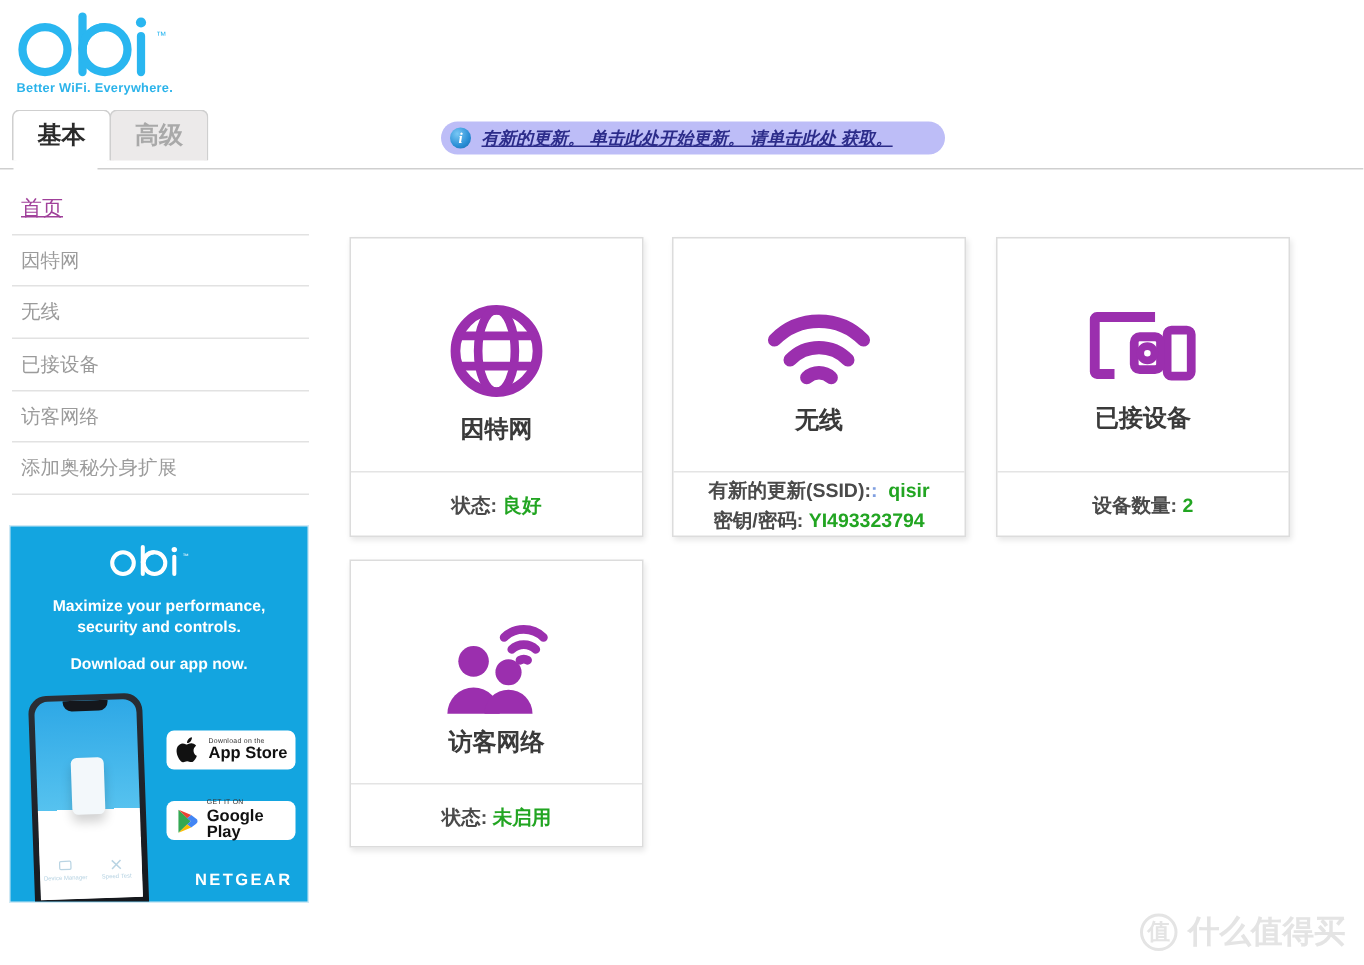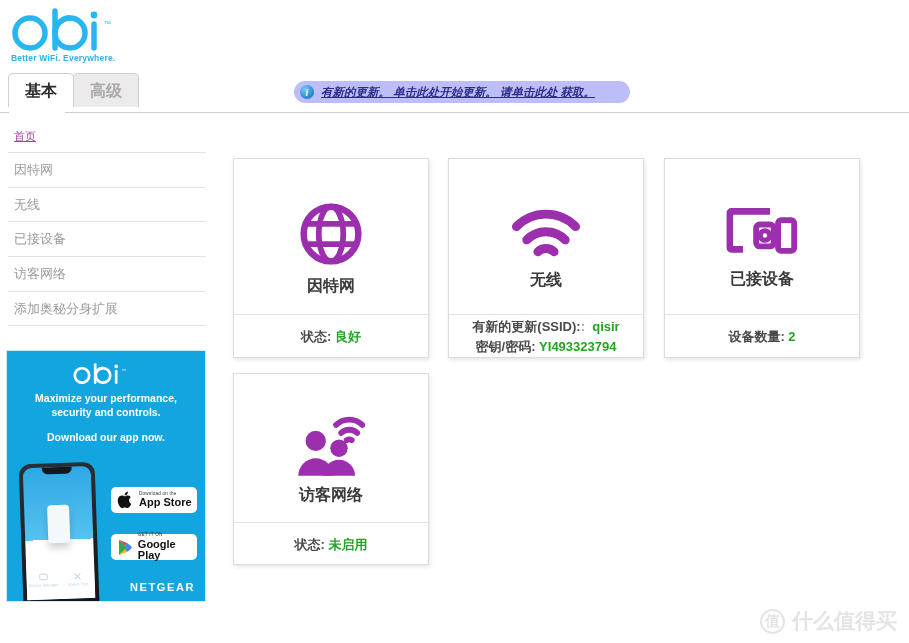--- a/index.html
+++ b/index.html
@@ -58,33 +58,33 @@
     margin-left: 7px; white-space: nowrap; text-decoration: underline;
   }
 
   
   .sidebar { position: absolute; left: 8px; top: 128px; width: 198px; }
   .side-item {
     font-size: 13px; color: #9b9b9b; padding: 9px 2px 9px 6px;
     border-bottom: 1px solid #e2e2e2; line-height: 1.2;
   }
   .side-item.active {
-    color: #a0409a; text-decoration: underline; font-size: 11px;
+    color: #a0409a; text-decoration: underline; font-size: 14px;
     padding-top: 2px; padding-bottom: 9px;
   }
 
   
   .promo {
     position: absolute; left: 6px; top: 350px; width: 200px; height: 252px;
     background: #13a5e0; overflow: hidden; border: 1px solid #cfe9f5;
   }
   .promo-logo { text-align: center; margin-top: 10px; }
   .promo-h {
     color: #fff; font-size: 10.5px; font-weight: bold; text-align: center;
-    line-height: 1.35; margin-top: 2px; padding: 0 10px;
+    line-height: 1.35; margin-top: 7px; padding: 0 10px;
   }
   .promo-sub {
     color: #fff; font-size: 10.5px; font-weight: bold; text-align: center; margin-top: 12px;
   }
   .phone {
     position: absolute; left: 14px; top: 112px; width: 76px; height: 140px;
     background: linear-gradient(170deg,#2b2f36 0%, #14171c 100%);
     border-radius: 12px 12px 0 0; padding: 4px;
     transform: rotate(-2deg);
   }

